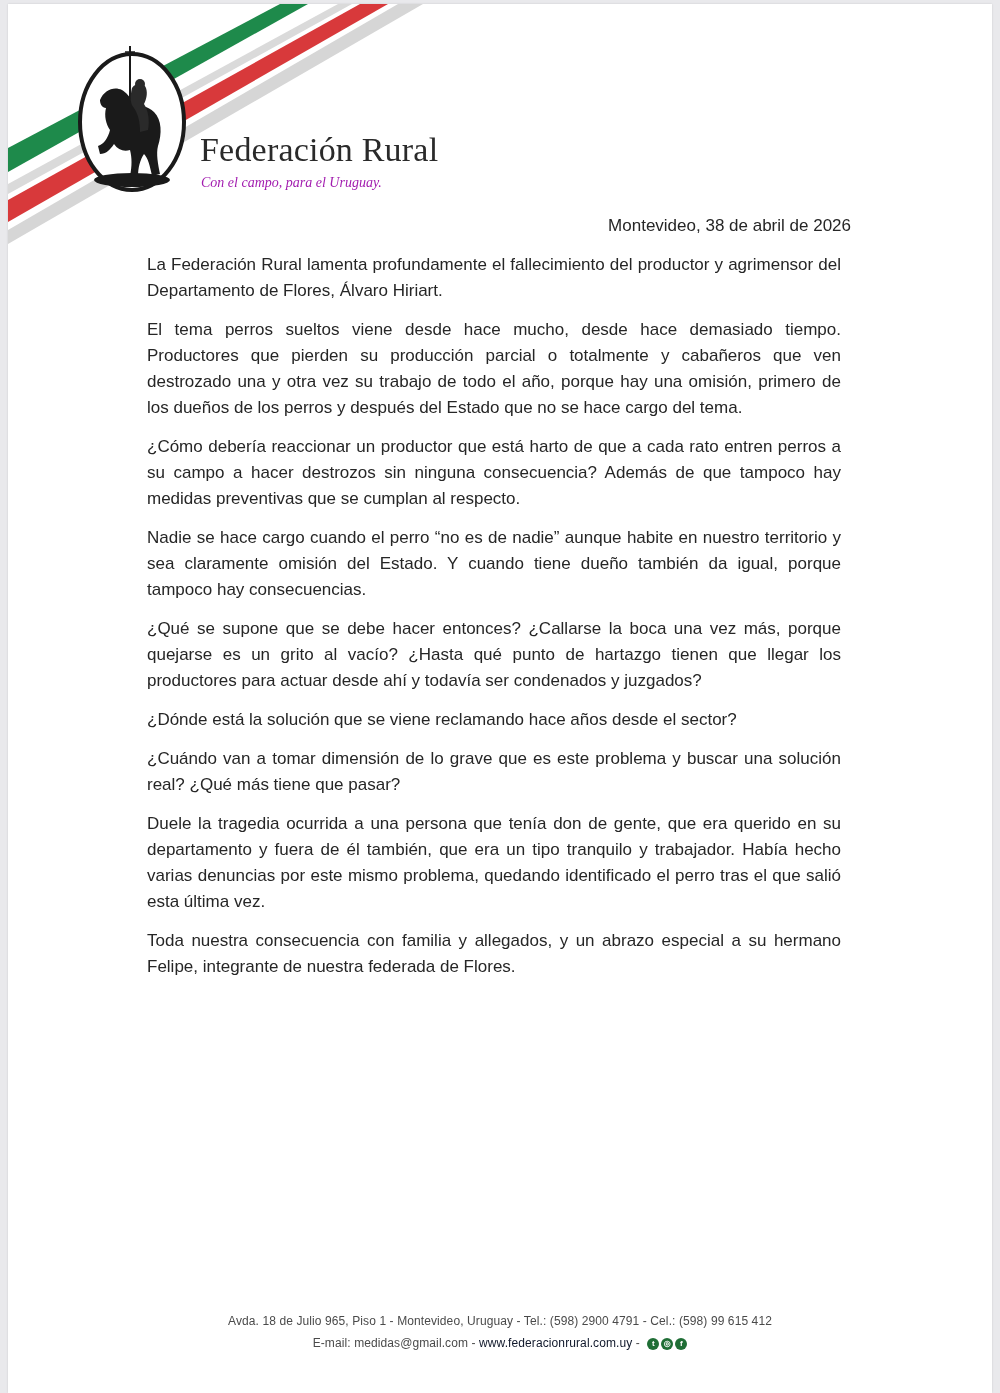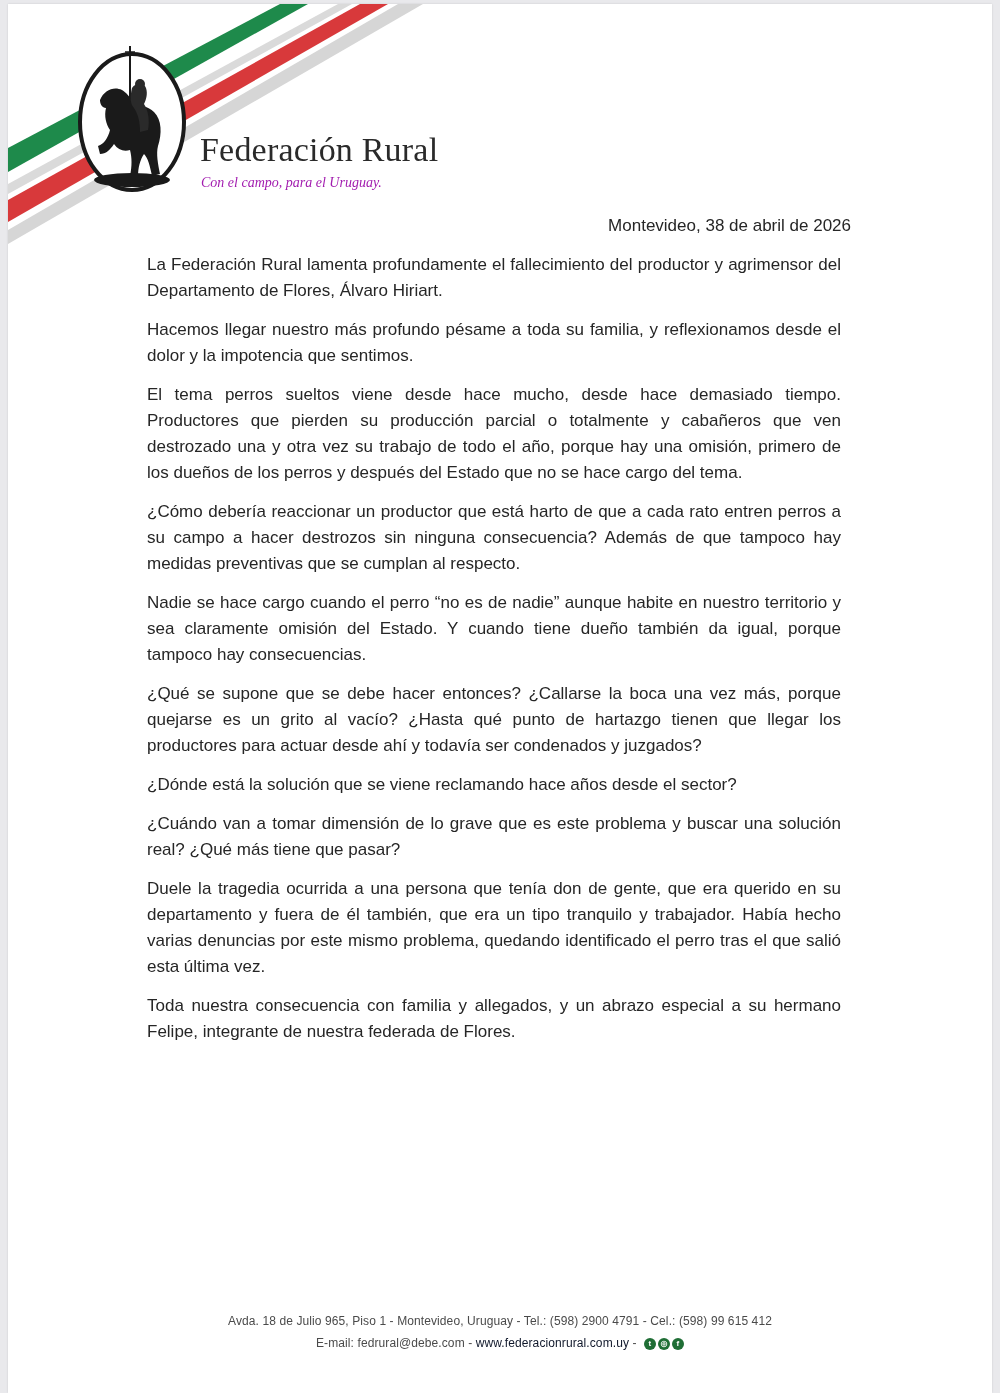--- a/index.html
+++ b/index.html
@@ -80,35 +80,34 @@
     </svg>
   </div>
 
   <h1 class="brand-title">Federación Rural</h1>
   <div class="brand-slogan">Con el campo, para el Uruguay.</div>
 
   <div class="date">Montevideo, 38 de abril de 2026</div>
 
   <div class="body-text">
     <p>La Federación Rural lamenta profundamente el fallecimiento del productor y agrimensor del Departamento de Flores, Álvaro Hiriart.</p>
-    <p>Hacemos llegar nuestro más profundo pésame a toda su familia, y reflexionamos desde el dolor y la impotencia que sentimos.</p>
     <p>El tema perros sueltos viene desde hace mucho, desde hace demasiado tiempo. Productores que pierden su producción parcial o totalmente y cabañeros que ven destrozado una y otra vez su trabajo de todo el año, porque hay una omisión, primero de los dueños de los perros y después del Estado que no se hace cargo del tema.</p>
     <p>¿Cómo debería reaccionar un productor que está harto de que a cada rato entren perros a su campo a hacer destrozos sin ninguna consecuencia? Además de que tampoco hay medidas preventivas que se cumplan al respecto.</p>
     <p>Nadie se hace cargo cuando el perro “no es de nadie” aunque habite en nuestro territorio y sea claramente omisión del Estado. Y cuando tiene dueño también da igual, porque tampoco hay consecuencias.</p>
     <p>¿Qué se supone que se debe hacer entonces? ¿Callarse la boca una vez más, porque quejarse es un grito al vacío? ¿Hasta qué punto de hartazgo tienen que llegar los productores para actuar desde ahí y todavía ser condenados y juzgados?</p>
     <p>¿Dónde está la solución que se viene reclamando hace años desde el sector?</p>
     <p>¿Cuándo van a tomar dimensión de lo grave que es este problema y buscar una solución real? ¿Qué más tiene que pasar?</p>
     <p>Duele la tragedia ocurrida a una persona que tenía don de gente, que era querido en su departamento y fuera de él también, que era un tipo tranquilo y trabajador. Había hecho varias denuncias por este mismo problema, quedando identificado el perro tras el que salió esta última vez.</p>
     <p>Toda nuestra consecuencia con familia y allegados, y un abrazo especial a su hermano Felipe, integrante de nuestra federada de Flores.</p>
   </div>
 
   <div class="footer">
     <div class="line">Avda. 18 de Julio 965, Piso 1 - Montevideo, Uruguay - Tel.: (598) 2900 4791 - Cel.: (598) 99 615 412</div>
     <div class="line">
-      <span>E-mail: fedrural@debe.com - </span><span class="web">www.federacionrural.com.uy</span><span> - </span><span class="social">
+      <span>E-mail: medidas@gmail.com - </span><span class="web">www.federacionrural.com.uy</span><span> - </span><span class="social">
         <span>t</span>
         <span>◎</span>
         <span>f</span>
       </span>
     </div>
   </div>
 
 </div>
 
 </body></html>

